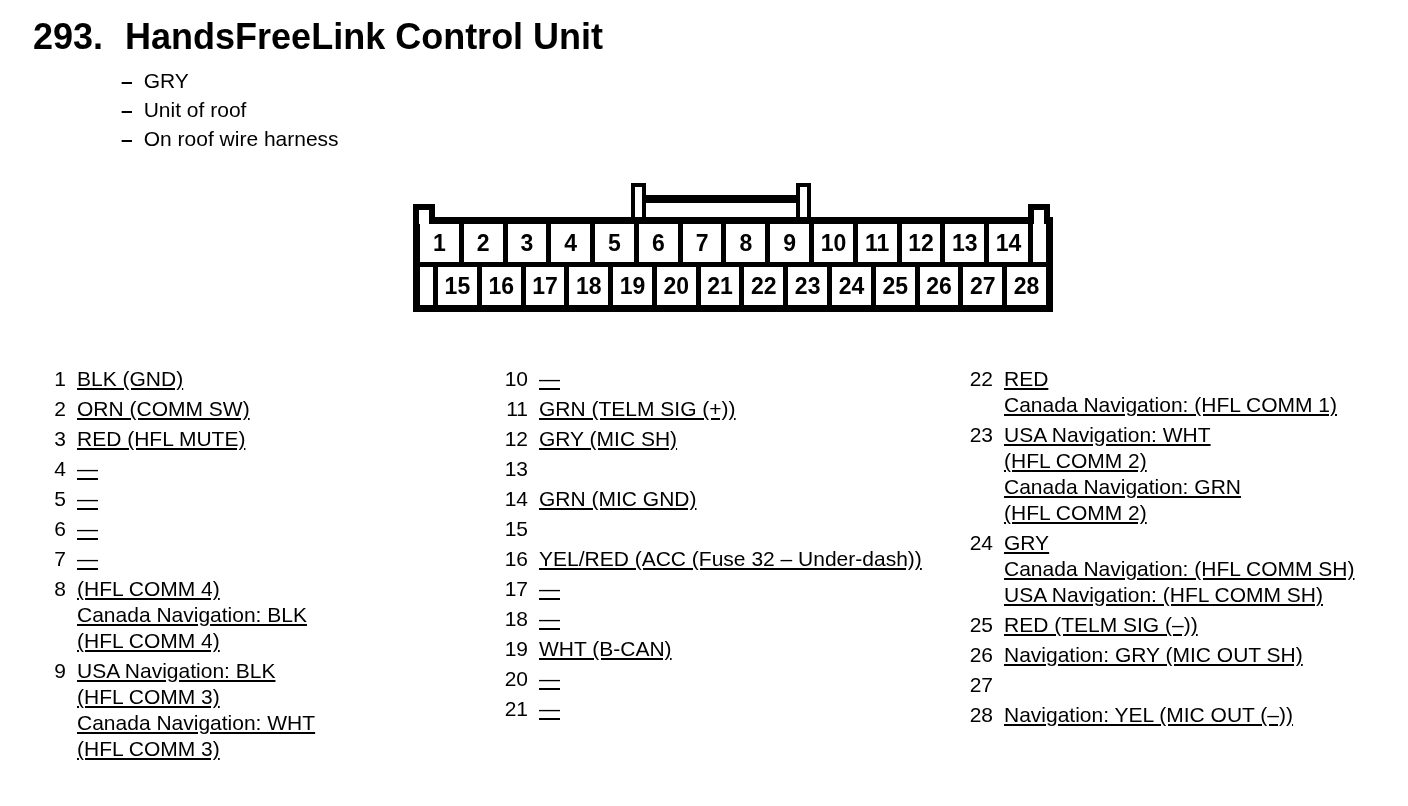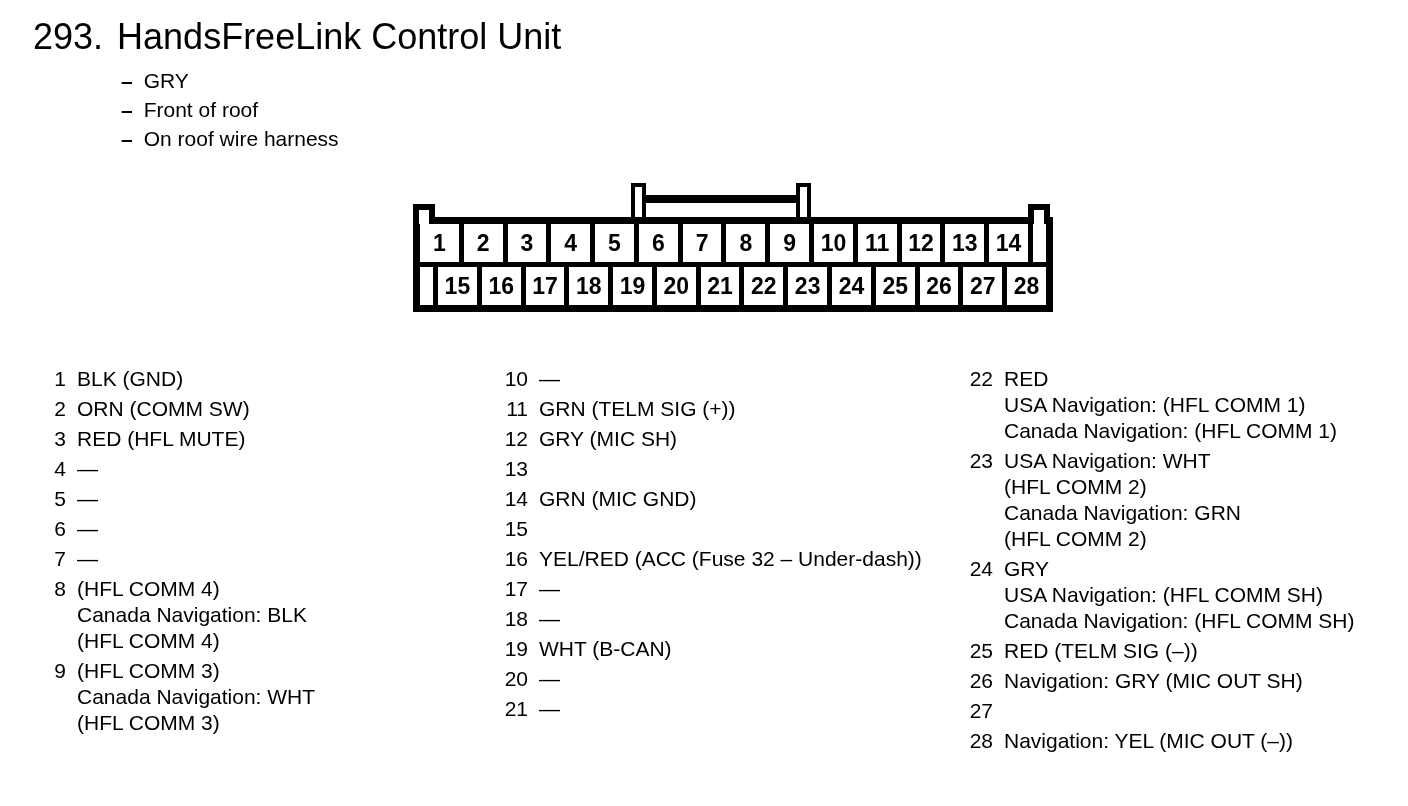--- a/index.html
+++ b/index.html
@@ -2,22 +2,22 @@
 <html><head>
 <meta charset="utf-8">
 <style>
   * { margin:0; padding:0; box-sizing:border-box; }
   html,body { background:#ffffff; }
   body {
     width:1408px; height:806px; position:relative; overflow:hidden;
     color:#000; font-family:"Liberation Sans", sans-serif;
   }
   
-  .title-row { position:absolute; left:33px; top:16px; display:flex; gap:14px;
-               font-size:36px; font-weight:normal; white-space:nowrap; }
+  .title-row { position:absolute; left:33px; top:16px; display:flex; gap:22px;
+               font-size:36px; font-weight:bold; white-space:nowrap; }
   
   .notes { position:absolute; left:121px; top:66px; font-size:21px; line-height:29px; }
   .note { display:flex; white-space:nowrap; }
   .note .dash { margin-right:11px; font-weight:bold; }
   
   .connector { position:absolute; left:410px; top:183px; width:643px; height:129px; }
   .latch-post { position:absolute; top:0; width:15px; height:42px;
                 background:#fff; border:4px solid #000; }
   .latch-post.left  { left:221px; }
   .latch-post.right { left:386px; }
@@ -35,40 +35,40 @@
          background:#fff; border:6px solid #000; border-bottom:none; }
   .lug.left  { left:3px; }
   .lug.right { left:618px; }
   
   .pin-col { position:absolute; top:366px; font-size:21px; line-height:26px; }
   .pin-col.col1 { left:38px; }
   .pin-col.col2 { left:500px; }
   .pin-col.col3 { left:965px; }
   .pin-item { display:flex; margin-bottom:4px; }
   .pin-num  { flex:none; width:28px; text-align:right; margin-right:11px; }
-  .pin-lines { white-space:nowrap; }
+  .pin-lines { white-space:nowrap;text-decoration:underline; }
 </style>
 </head>
 <body>
 
 <div class="title-row">
   <span>293.</span>
   <span>HandsFreeLink Control Unit</span>
 </div>
 
 <div class="notes">
 
     <div class="note">
       <span class="dash">–</span>
       <span>GRY</span>
     </div>
 
     <div class="note">
       <span class="dash">–</span>
-      <span>Front of roof</span>
+      <span>Unit of roof</span>
     </div>
 
     <div class="note">
       <span class="dash">–</span>
       <span>On roof wire harness</span>
     </div>
   </div>
 
 <div class="connector">
   <div class="latch-post left"></div>
@@ -200,20 +200,21 @@
       <div class="pin-lines">
         <div>(HFL COMM 4)</div>
         <div>Canada Navigation: BLK</div>
         <div>(HFL COMM 4)</div>
       </div>
     </div>
 
     <div class="pin-item">
       <span class="pin-num">9</span>
       <div class="pin-lines">
+        <div>USA Navigation: BLK</div>
         <div>(HFL COMM 3)</div>
         <div>Canada Navigation: WHT</div>
         <div>(HFL COMM 3)</div>
       </div>
     </div>
   </div>
 
 <div class="pin-col col2">
 
     <div class="pin-item">
@@ -294,41 +295,40 @@
       </div>
     </div>
   </div>
 
 <div class="pin-col col3">
 
     <div class="pin-item">
       <span class="pin-num">22</span>
       <div class="pin-lines">
         <div>RED</div>
-        <div>USA Navigation: (HFL COMM 1)</div>
         <div>Canada Navigation: (HFL COMM 1)</div>
       </div>
     </div>
 
     <div class="pin-item">
       <span class="pin-num">23</span>
       <div class="pin-lines">
         <div>USA Navigation: WHT</div>
         <div>(HFL COMM 2)</div>
         <div>Canada Navigation: GRN</div>
         <div>(HFL COMM 2)</div>
       </div>
     </div>
 
     <div class="pin-item">
       <span class="pin-num">24</span>
       <div class="pin-lines">
         <div>GRY</div>
+        <div>Canada Navigation: (HFL COMM SH)</div>
         <div>USA Navigation: (HFL COMM SH)</div>
-        <div>Canada Navigation: (HFL COMM SH)</div>
       </div>
     </div>
 
     <div class="pin-item">
       <span class="pin-num">25</span>
       <div class="pin-lines">
         <div>RED (TELM SIG (–))</div>
       </div>
     </div>
 

